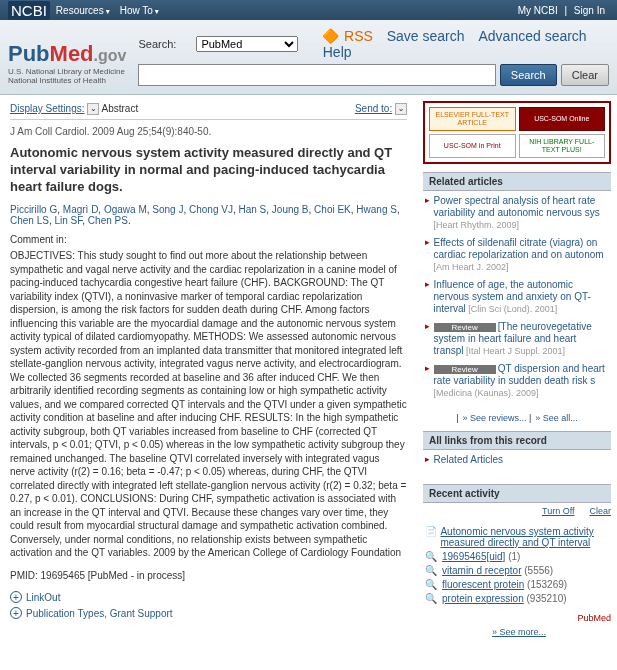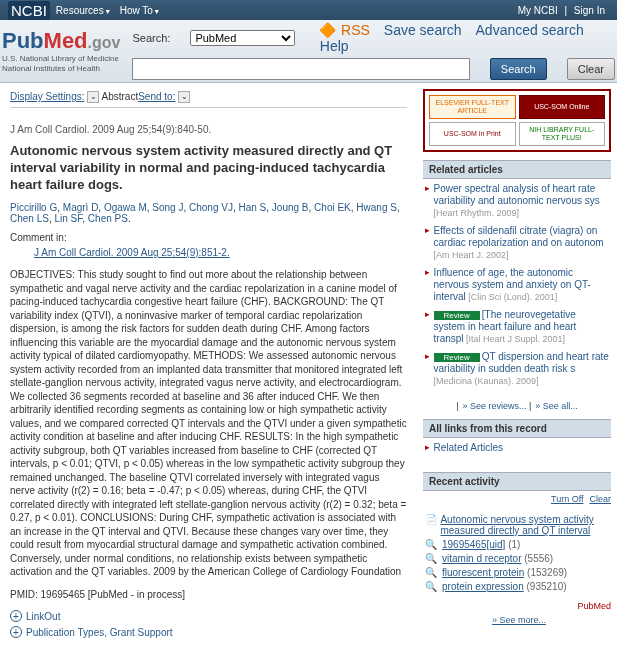--- a/index.html
+++ b/index.html
@@ -2,40 +2,40 @@
 <html><head>
 <meta charset="utf-8">
 <style>
 *{margin:0;padding:0;box-sizing:border-box}
 body{font-family:Arial,Helvetica,sans-serif;font-size:11px;color:#333;background:#fff;width:617px}
 .topbar{background:linear-gradient(#3a5e7d,#2d4a63);height:20px;display:flex;align-items:center;padding:0 8px;color:#fff;font-size:10px}
 .topbar .right{margin-left:auto}
 .topbar a{color:#fff;text-decoration:none;margin:0 4px}
 .topbar .dd{margin-left:6px;cursor:pointer}
 .topbar .dd::after{content:"▾";margin-left:2px;font-size:8px}
-.header{background:linear-gradient(#eef2f6,#d9e2ea);padding:2px;display:flex;align-items:center;border-bottom:1px solid #b0bec9}
+.header{background:linear-gradient(#eef2f6,#d9e2ea);padding:8px;display:flex;align-items:flex-end;border-bottom:1px solid #b0bec9}
 .logo{margin-right:12px}
 .logo .pm{font-size:22px;font-weight:bold;color:#2a5a8a}
 .logo .pm .m{color:#c33}
 .logo .pm .gov{color:#888;font-size:16px}
 .logo .sub{font-size:8px;color:#555;line-height:1.2}
 .searcharea{flex:1}
 .searchrow{display:flex;align-items:center;gap:20px;margin-bottom:4px}
 .searchrow label{font-size:11px}
 .searchrow select{font-size:11px;width:110px}
 .searcharea .links{font-size:14px}
 .searcharea .links a{color:#2a5a8a;text-decoration:none;margin:0 5px}
 .searcharea .links .rss{color:#d60}
-.inputrow{display:flex;gap:20px}
+.inputrow{display:flex;gap:4px}
 .inputrow input[type=text]{flex:1;height:22px;border:1px solid #888;padding:0 4px}
 .btn{background:linear-gradient(#4a7ba8,#2a5a8a);color:#fff;border:1px solid #1a3a5a;padding:3px 10px;font-size:11px;cursor:pointer;border-radius:2px}
 .btn.clear{background:linear-gradient(#eee,#ccc);color:#333;border-color:#888}
 .main{display:flex}
 .content{flex:1;padding:8px 10px;min-width:0}
-.toolbar{display:flex;justify-content:flex-start;border-bottom:1px solid #ccc;padding-bottom:4px;margin-bottom:16px;font-size:10px}
+.toolbar{display:flex;justify-content:space-between;border-bottom:1px solid #ccc;padding-bottom:4px;margin-bottom:6px;font-size:10px}
 .toolbar a{color:#2a5a8a;text-decoration:underline}
 .toolbar .dd-btn{display:inline-block;border:1px solid #aaa;width:12px;height:12px;text-align:center;line-height:10px;font-size:8px;background:#eee;cursor:pointer;vertical-align:middle}
 .citation{font-size:10px;color:#555;margin-bottom:8px}
 .title{font-size:13px;font-weight:bold;line-height:1.3;margin-bottom:8px}
 .authors{font-size:10px;margin-bottom:8px}
 .authors a{color:#2a5a8a;}
 .affil{font-size:9px;color:#555;margin-bottom:8px;line-height:1.3}
 .commentin{font-size:10px;margin-bottom:4px}
 .commentlink{font-size:10px;margin-left:24px;margin-bottom:10px}
 .commentlink a{color:#2a5a8a;text-decoration:underline}
@@ -51,25 +51,25 @@
 .lnk.uscon{background:#800;color:#fff;border-color:#600}
 .lnk.uscpr{color:#800}
 .lnk.nih{color:#070}
 .panel{margin-bottom:8px}
 .panel h3{background:#d0dce6;padding:3px 6px;font-size:10px;font-weight:bold;border-top:1px solid #aab;border-bottom:1px solid #aab}
 .panel .body{padding:4px 2px}
 .ra-item{display:flex;margin-bottom:6px;line-height:1.2}
 .ra-item .arr{color:#a00;margin-right:4px;font-size:9px}
 .ra-item a{color:#2a5a8a;text-decoration:none}
 .ra-item .src{color:#999;font-size:9px}
-.review-tag{background:#15803d;color:#fff;font-size:8px;padding:0 10px;margin-right:2px}
+.review-tag{background:#737373;color:#fff;font-size:8px;padding:0 18px;margin-right:2px}
 .seeall{text-align:center;font-size:9px;margin-top:4px}
 .seeall a{color:#2a5a8a;text-decoration:none;margin-left:4px}
 .recent .controls{text-align:right;font-size:9px;padding:3px 0}
-.recent .controls a{color:#2a5a8a;margin-left:6px}
+.recent .controls a{color:#2a5a8a;margin-left:15px}
 .recent .item{display:flex;margin:3px 0;align-items:flex-start}
 .recent .ico{width:14px;font-size:10px;color:#666;margin-right:3px}
 .recent a{color:#2a5a8a;text-decoration:underline}
 .recent .cnt{color:#666}
 .recent .pm-tag{text-align:right;color:#a00;font-size:9px;margin-top:2px}
 .ncbi-logo{background:#1a3a5a;padding:1px 3px;border-radius:2px;font-size:15px}
 </style>
 </head>
 <body>
 
@@ -111,21 +111,20 @@
 <div class="main">
   <div class="content">
     <div class="toolbar">
       <span><a>Display Settings:</a> <span class="dd-btn">⌄</span> <span>Abstract</span></span>
       <span><a>Send to:</a> <span class="dd-btn">⌄</span></span>
     </div>
     <div class="citation">J Am Coll Cardiol. 2009 Aug 25;54(9):840-50.</div>
     <div class="title">Autonomic nervous system activity measured directly and QT interval variability in normal and pacing-induced tachycardia heart failure dogs.</div>
     <div class="authors" id="authors"><a>Piccirillo G</a>, <a>Magrì D</a>, <a>Ogawa M</a>, <a>Song J</a>, <a>Chong VJ</a>, <a>Han S</a>, <a>Joung B</a>, <a>Choi EK</a>, <a>Hwang S</a>, <a>Chen LS</a>, <a>Lin SF</a>, <a>Chen PS</a>.</div>
     <div class="commentin">Comment in:</div>
-    <div class="commentlink"><a>J Am Coll Cardiol. 2009 Aug 25;54(9):851-2.</a></div>
     <div class="abstract">OBJECTIVES: This study sought to find out more about the relationship between sympathetic and vagal nerve activity and the cardiac repolarization in a canine model of pacing-induced tachycardia congestive heart failure (CHF). BACKGROUND: The QT variability index (QTVI), a noninvasive marker of temporal cardiac repolarization dispersion, is among the risk factors for sudden death during CHF. Among factors influencing this variable are the myocardial damage and the autonomic nervous system activity typical of dilated cardiomyopathy. METHODS: We assessed autonomic nervous system activity recorded from an implanted data transmitter that monitored integrated left stellate-ganglion nervous activity, integrated vagus nerve activity, and electrocardiogram. We collected 36 segments recorded at baseline and 36 after induced CHF. We then arbitrarily identified recording segments as containing low or high sympathetic activity values, and we compared corrected QT intervals and the QTVI under a given sympathetic activity condition at baseline and after inducing CHF. RESULTS: In the high sympathetic activity subgroup, both QT variables increased from baseline to CHF (corrected QT intervals, p &lt; 0.01; QTVI, p &lt; 0.05) whereas in the low sympathetic activity subgroup they remained unchanged. The baseline QTVI correlated inversely with integrated vagus nerve activity (r(2) = 0.16; beta = -0.47; p &lt; 0.05) whereas, during CHF, the QTVI correlated directly with integrated left stellate-ganglion nervous activity (r(2) = 0.32; beta = 0.27, p &lt; 0.01). CONCLUSIONS: During CHF, sympathetic activation is associated with an increase in the QT interval and QTVI. Because these changes vary over time, they could result from myocardial structural damage and sympathetic activation combined. Conversely, under normal conditions, no relationship exists between sympathetic activation and the QT variables. 2009 by the American College of Cardiology Foundation</div>
     <div class="pmid">PMID: 19695465 [PubMed - in process]</div>
     <div class="exp"><span class="plus">+</span><a>LinkOut</a></div>
     <div class="exp"><span class="plus">+</span><a>Publication Types, Grant Support</a></div>
   </div>
 
   <div class="sidebar">
     <div class="extlinks">
       <div class="lnk elsevier">ELSEVIER FULL-TEXT ARTICLE</div>
       <div class="lnk uscon">USC-SOM Online</div>

